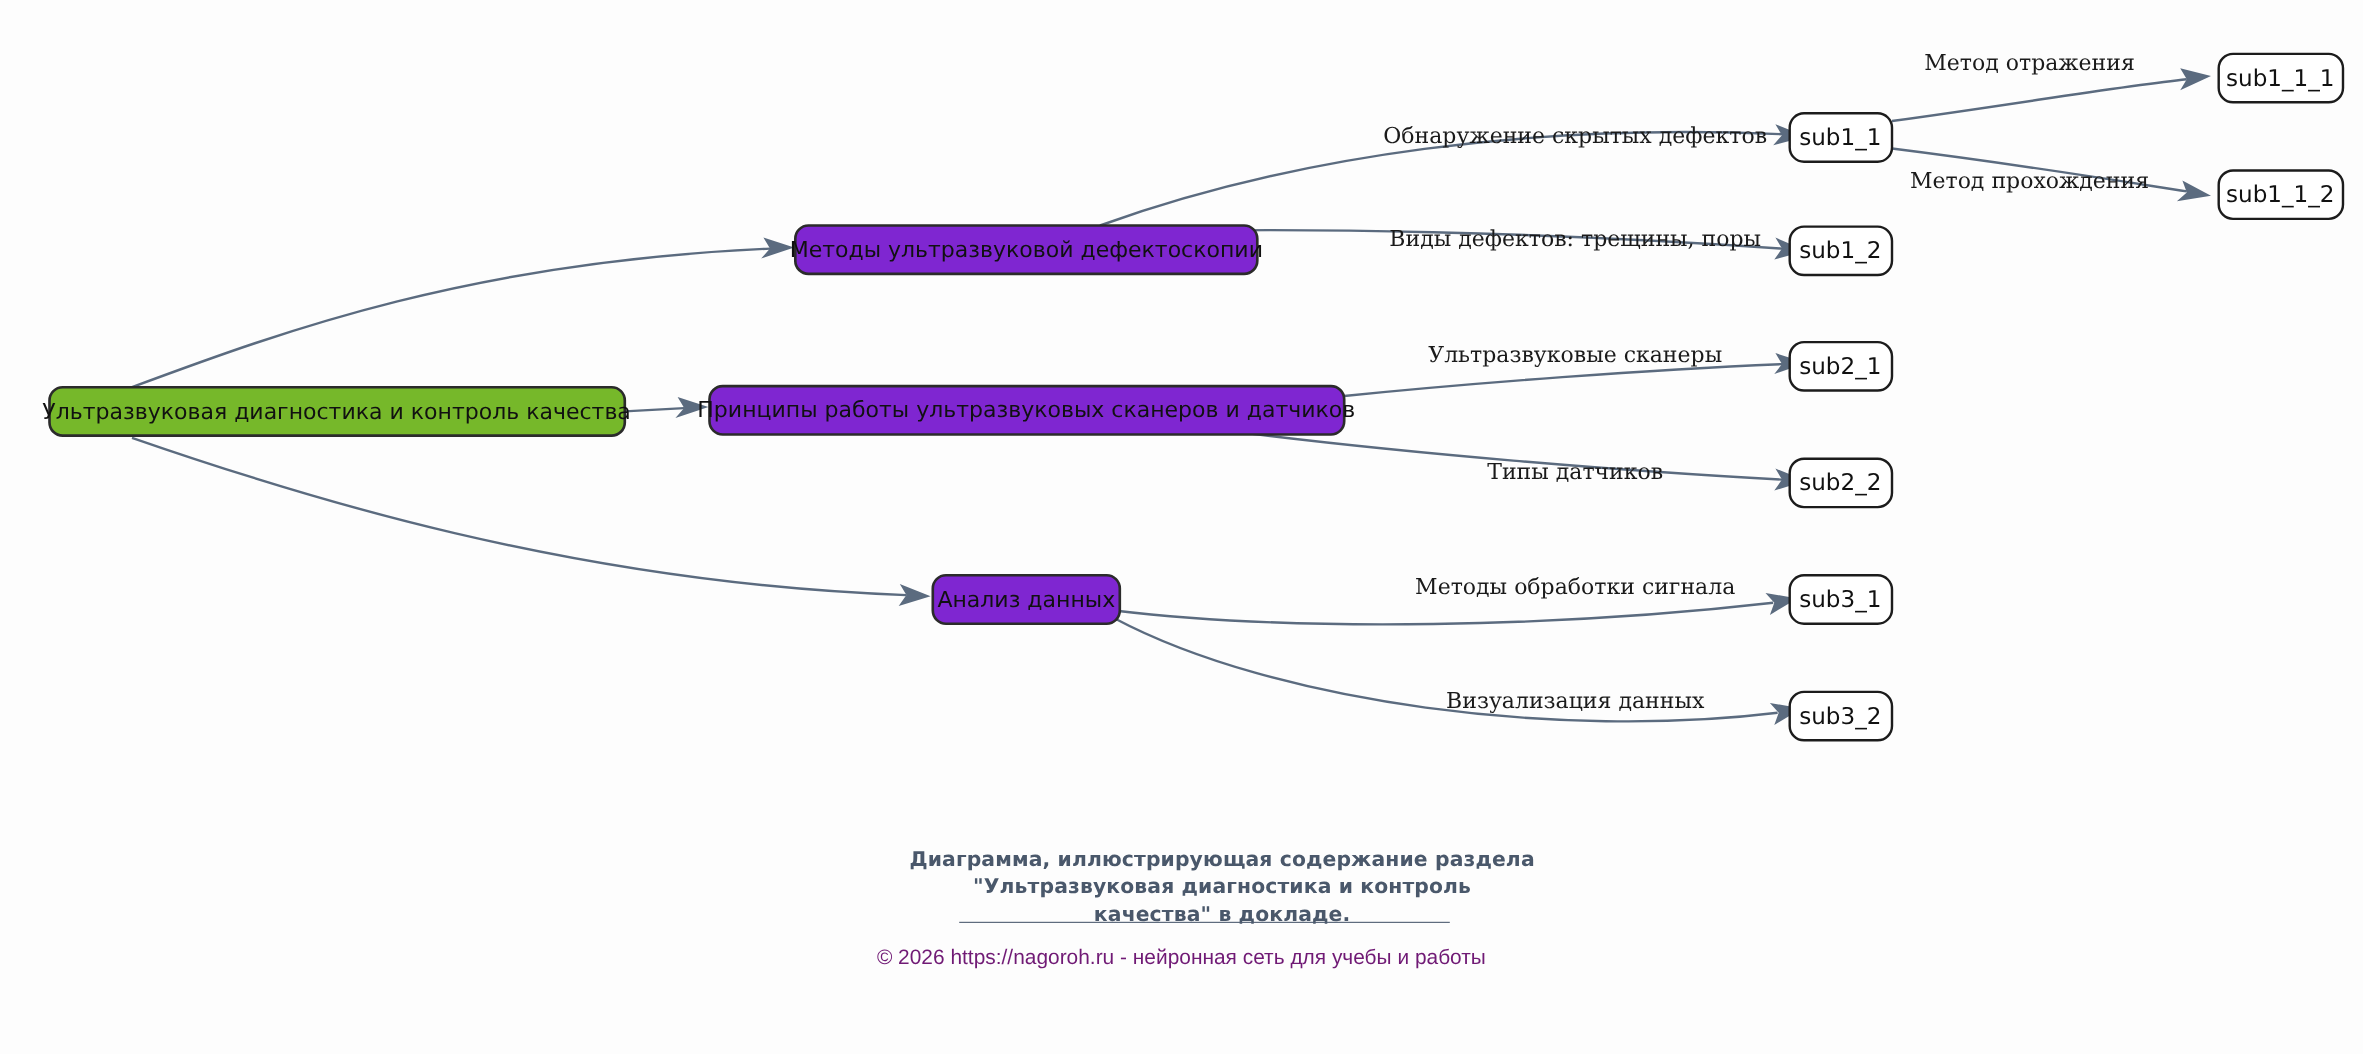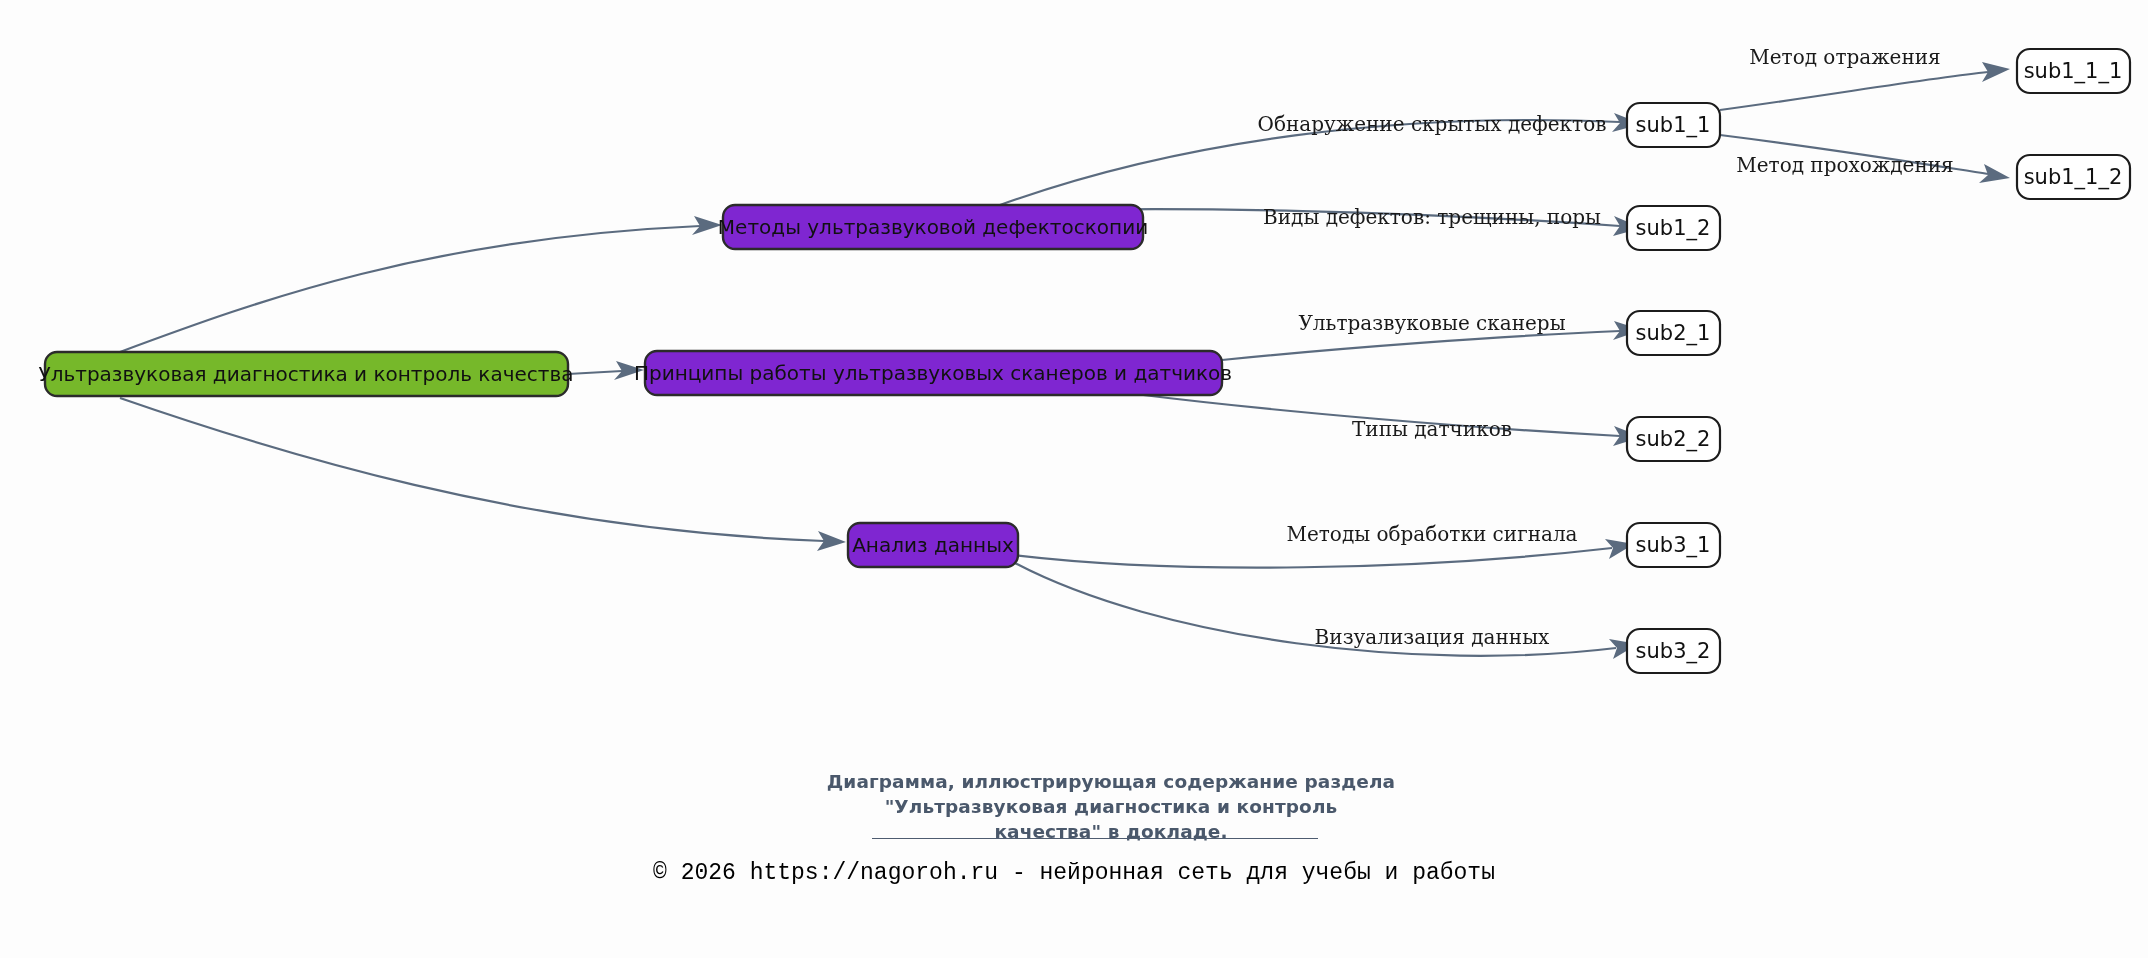--- a/index.html
+++ b/index.html
@@ -95,23 +95,23 @@
     width: 446px;
     height: 0;
     border-top: 1.6px solid #4e5c70;
   }
   .footer-text {
     position: absolute;
     left: 0;
     top: 860px;
     width: 2148px;
     text-align: center;
-    font-family: Liberation Mono, monospace;
-    font-size: 23px;
-    color: #000000;
+    font-family: Liberation Sans, sans-serif;
+    font-size: 19px;
+    color: #701a75;
   }
 </style>
 </head>
 <body>
 
 <div id="stage">
 
   <svg id="diagram" viewBox="0 0 2148 958">
 
     <g>

